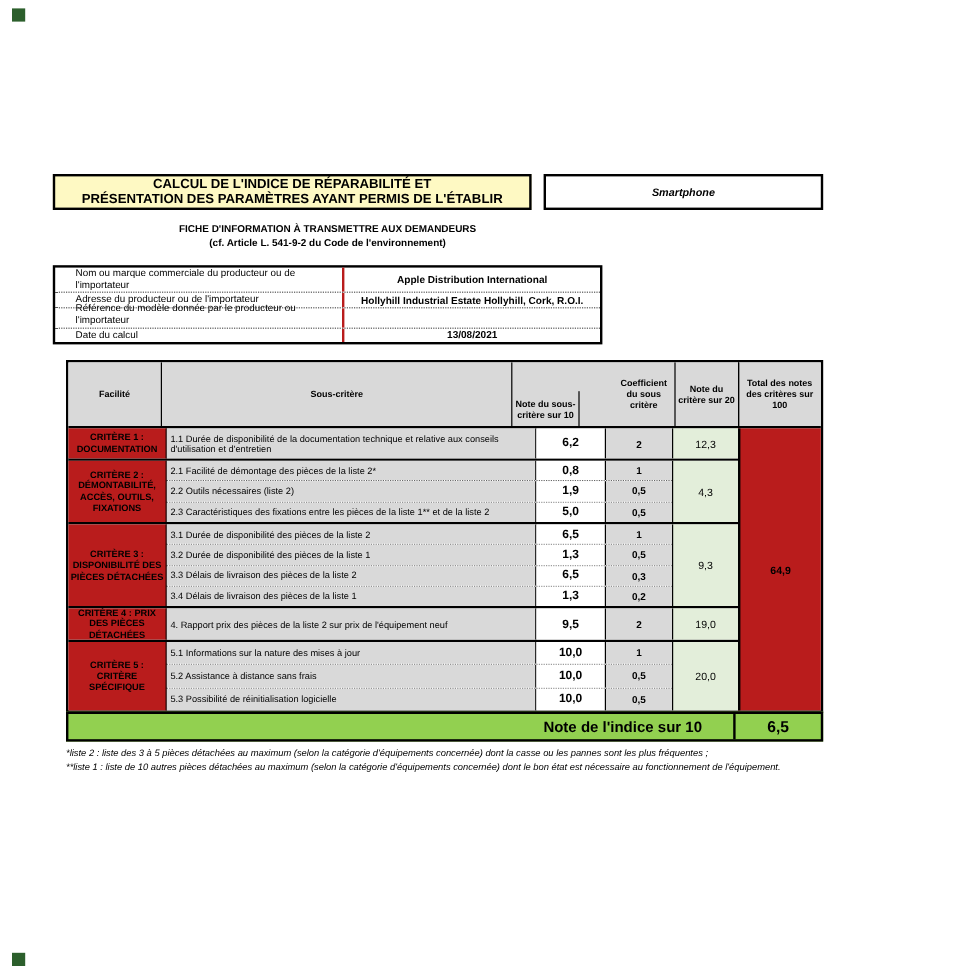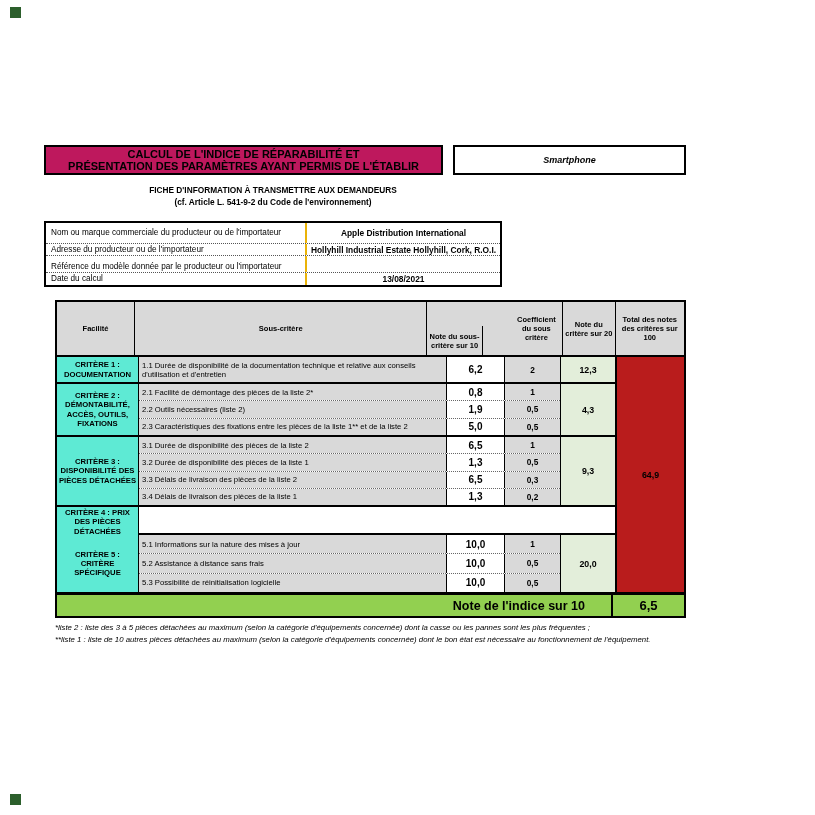--- a/index.html
+++ b/index.html
@@ -6,37 +6,37 @@
   html, body { width: 815px; height: 815px; background: #ffffff; overflow: hidden;
     font-family: "Liberation Sans", sans-serif; color: #000; }
   .abs { position: absolute; }
 
   
   .corner-mark { position: absolute; left: 10px; width: 11px; height: 11px; background: #2c5f2c; }
   .corner-top { top: 7px; }
   .corner-bottom { top: 794px; }
 
   
-  .title-box { left: 44px; top: 145px; width: 399px; height: 30px; background: #be185d;
+  .title-box { left: 44px; top: 145px; width: 399px; height: 30px; background: #fef9c3;
     border: 2px solid #000; display: flex; flex-direction: column; justify-content: center;
     text-align: center; font-weight: bold; font-size: 11px; line-height: 12.5px; }
   .product-box { left: 453px; top: 145px; width: 233px; height: 30px; background: #fff;
     border: 2px solid #000; display: flex; align-items: center; justify-content: center;
     font-weight: bold; font-style: italic; font-size: 9px; }
 
   
   .subtitle { left: 44px; top: 185px; width: 458px; text-align: center;
     font-weight: bold; font-size: 8.3px; line-height: 11.5px; }
 
   
   .info-box { left: 44px; top: 221px; width: 458px; height: 66px; border: 2px solid #000;
     display: flex; flex-direction: column; }
   .info-row { display: flex; border-bottom: 1px dotted #555; }
   .info-row:last-child { border-bottom: none; }
-  .info-label { width: 261px; border-right: 2px solid #eab308; padding: 1px 5px;
+  .info-label { width: 241px; border-right: 2px solid #b91c1c; padding: 1px 17px;
     font-size: 8.2px; line-height: 9.6px; display: flex; align-items: center; }
   .info-label.bottom { align-items: flex-end; }
   .info-value { flex: 1; display: flex; align-items: center; justify-content: center;
     font-weight: bold; font-size: 8.4px; text-align: center; }
   .ir-1 { height: 21px; } .ir-2 { height: 13px; } .ir-3 { height: 17px; } .ir-4 { height: 12px; }
 
   
   .crit-table { left: 55px; top: 300px; width: 631px; border: 2px solid #000; }
   .thead { display: flex; height: 55px; background: #d9d9d9; border-bottom: 2px solid #000; }
   .th { display: flex; align-items: center; justify-content: center; text-align: center;
@@ -49,38 +49,38 @@
 
   .tbody { display: flex; }
   .tbody-left { width: 558px; display: flex; flex-direction: column; }
   .total-cell { width: 73px; background: #b91c1c; border-left: 2px solid #000;
     display: flex; align-items: center; justify-content: center;
     font-weight: bold; font-size: 8.8px; }
 
   .section { display: flex; border-bottom: 2px solid #000; }
   .section:last-child { border-bottom: none; }
   .sec-1 { height: 27px; } .sec-2 { height: 53px; } .sec-3 { height: 70px; }
-  .sec-4 { height: 28px; flex-direction: column; } .sec-5 { height: 57px; }
-  .crit-cell { width: 82px; background: #5eead4; border-right: 1px solid #000;
+  .sec-4 { height: 28px; } .sec-5 { height: 57px; }
+  .crit-cell { width: 82px; background: #b91c1c; border-right: 1px solid #000;
     display: flex; align-items: center; justify-content: center; text-align: center;
     font-weight: bold; font-size: 7.7px; line-height: 9.3px; padding: 1px; }
   .subs { width: 421px; display: flex; flex-direction: column; }
   .subrow { flex: 1; display: flex; border-bottom: 1px dotted #666; }
   .subrow:last-child { border-bottom: none; }
   .sc { width: 308px; background: #d9d9d9; border-right: 1px solid #000;
     display: flex; align-items: center; padding: 1px 3px;
     font-size: 7.7px; line-height: 9px; }
   .n10 { width: 58px; background: #fff; border-right: 1px solid #000;
     display: flex; align-items: center; justify-content: center;
     font-weight: bold; font-size: 10px; }
   .co { width: 55px; background: #d9d9d9; display: flex; align-items: center;
     justify-content: center; font-weight: bold; font-size: 8.3px; }
   .n20 { width: 55px; background: #e3eeda; border-left: 1px solid #000;
     display: flex; align-items: center; justify-content: center;
-    font-weight: bold; font-size: 8.8px; }
+    font-weight: normal; font-size: 8.8px; }
 
   
   .final-row { left: 55px; top: 593px; width: 631px; height: 25px; background: #92d050;
     border: 2px solid #000; display: flex; }
   .final-label { flex: 1; display: flex; align-items: center; justify-content: flex-end;
     padding-right: 26px; font-weight: bold; font-size: 12.5px; }
   .final-value { width: 73px; border-left: 2px solid #000; display: flex;
     align-items: center; justify-content: center; font-weight: bold; font-size: 13px; }
 
   

